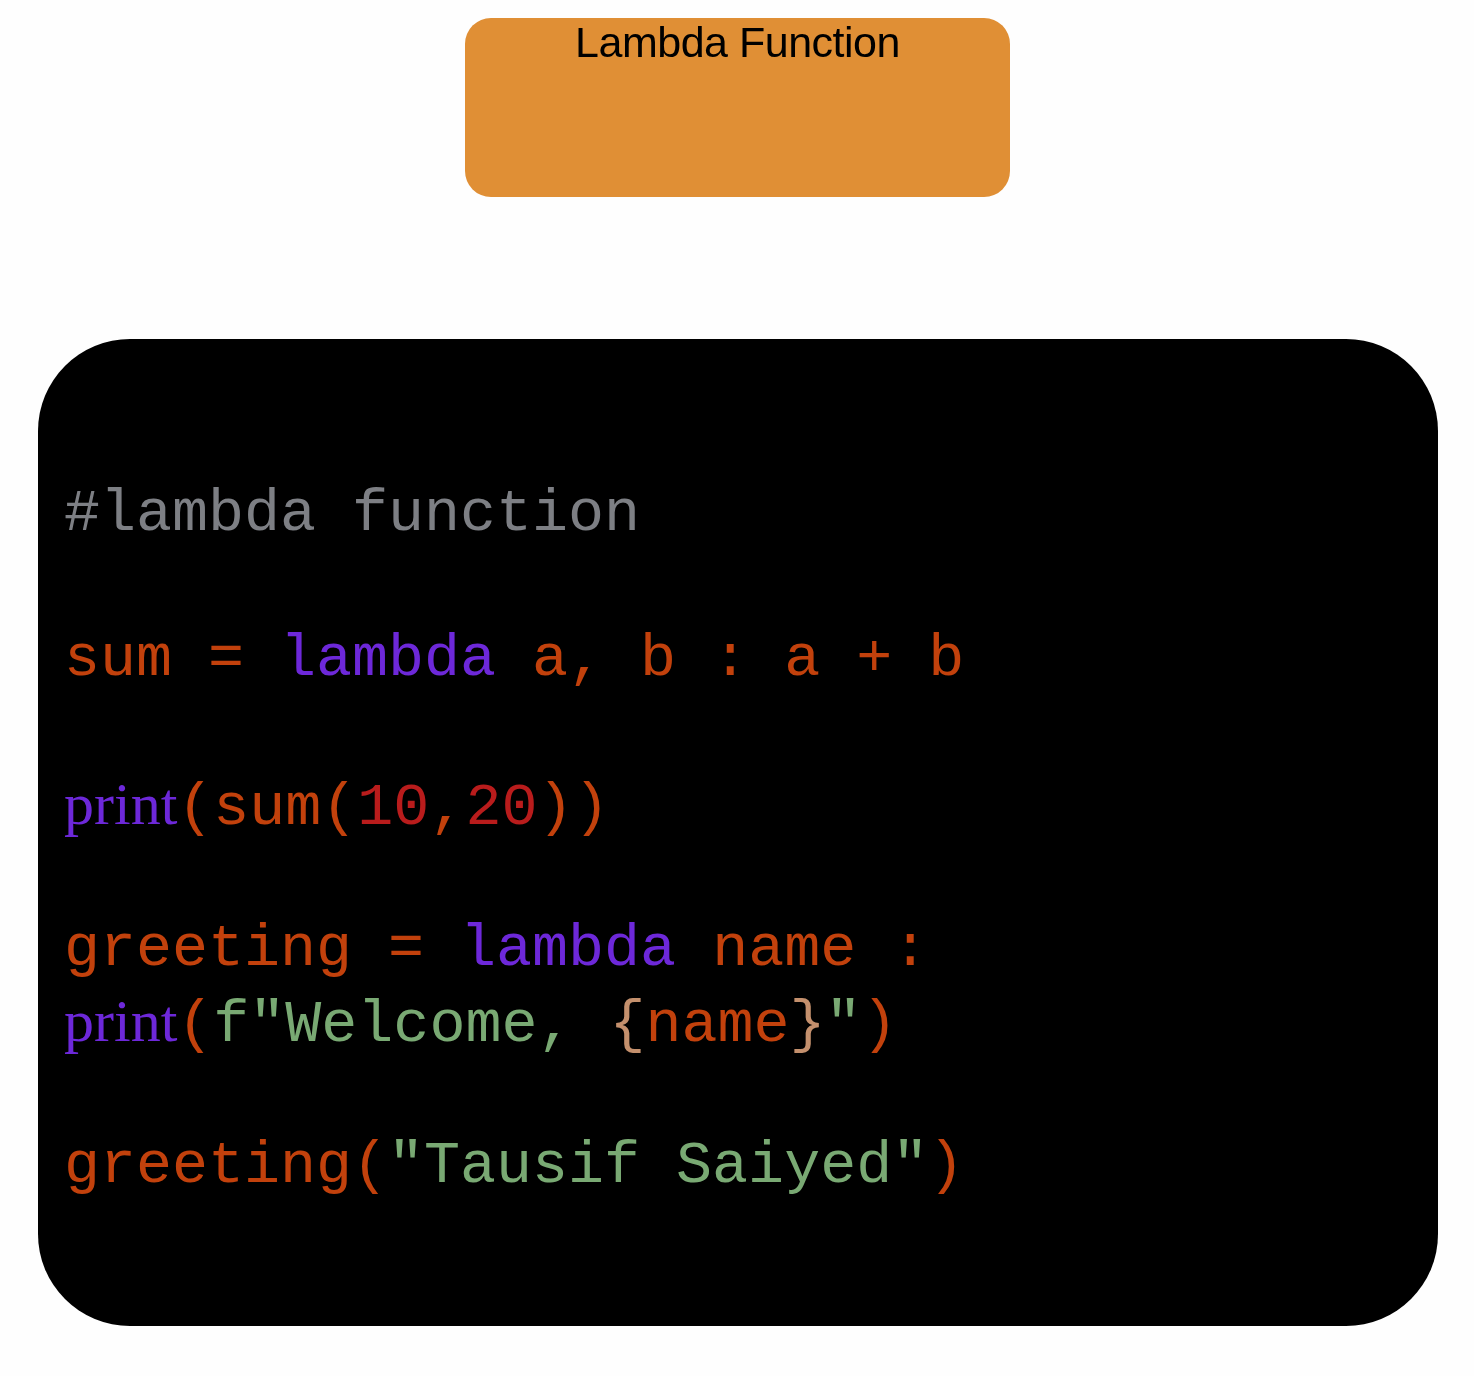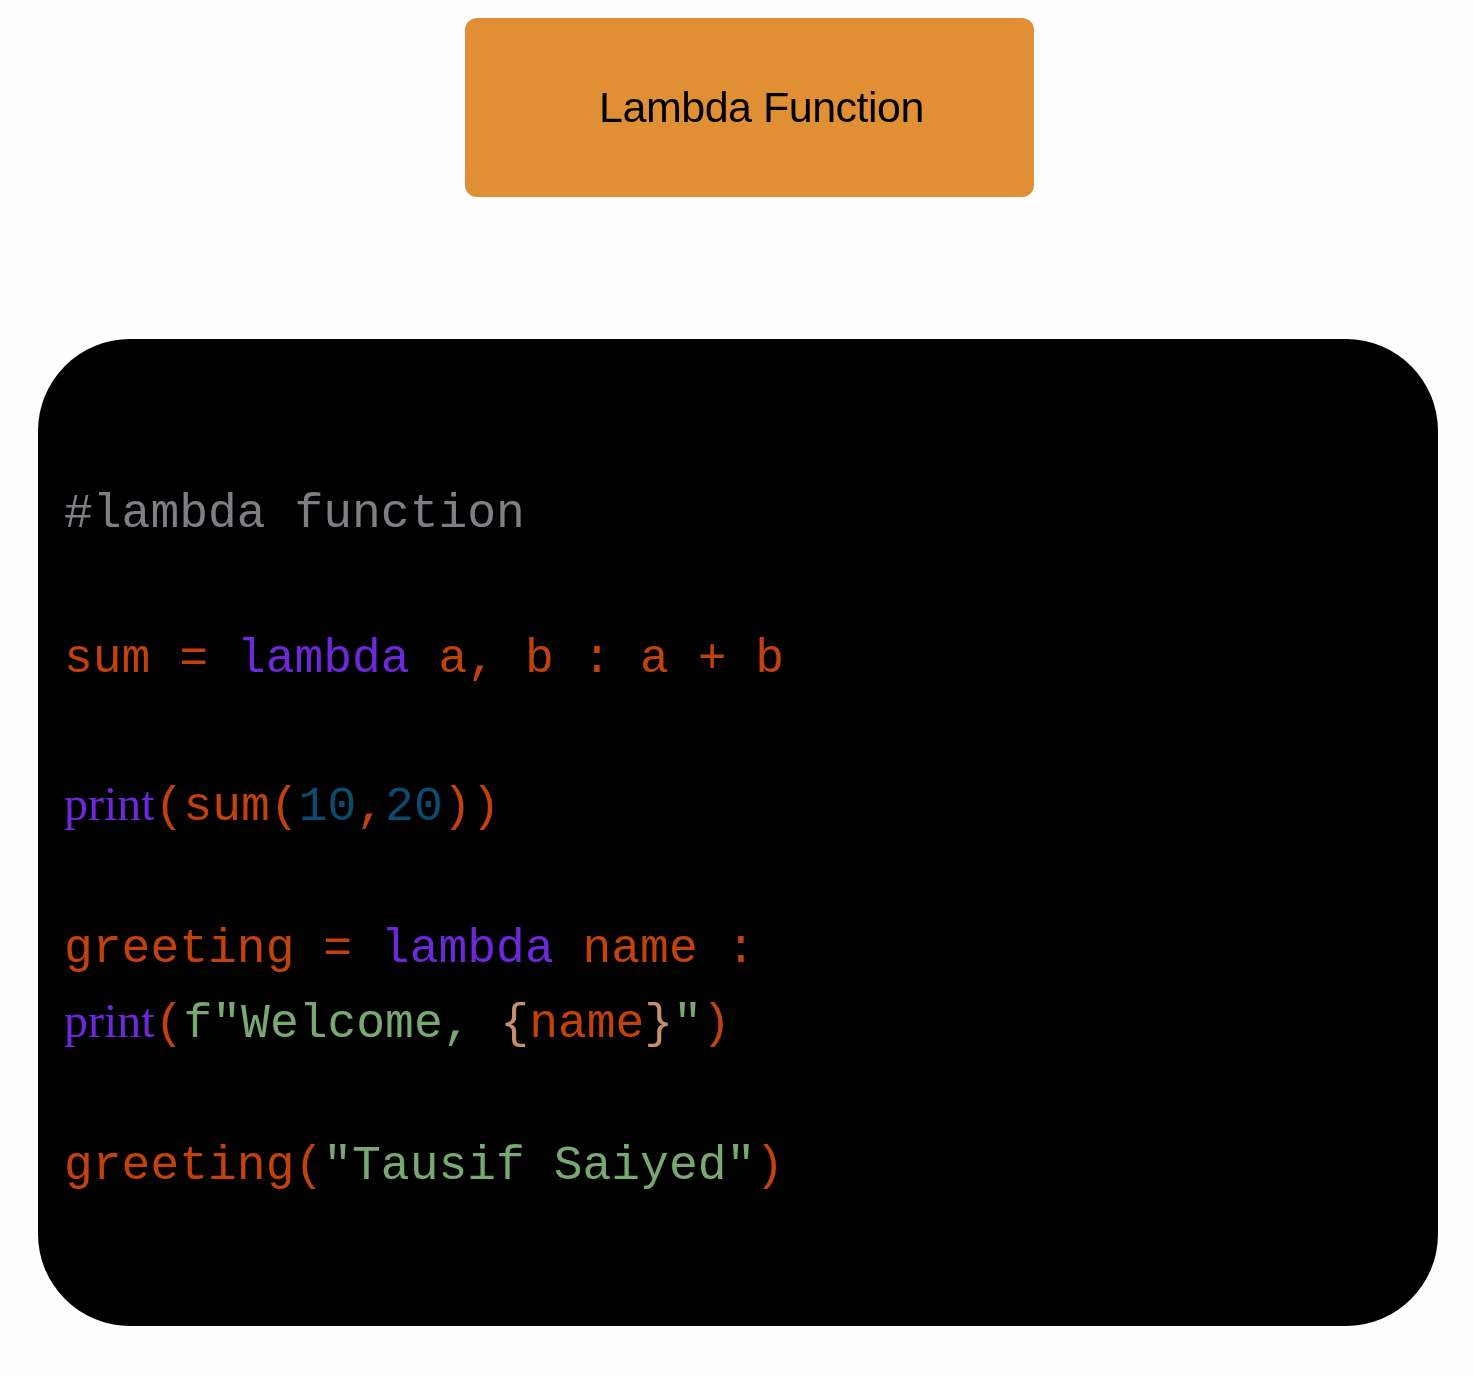--- a/index.html
+++ b/index.html
@@ -1,40 +1,40 @@
 <!DOCTYPE html>
 <html><head>
 <meta charset="utf-8">
 <style>
   html, body { margin: 0; padding: 0; background: #fefefe; }
   body { width: 1474px; height: 1376px; position: relative; overflow: hidden; }
   .title-pill {
     position: absolute; left: 465px; top: 18px; width: 545px; height: 179px;
-    background: #e08f35; border-radius: 12px;
-    display: flex; align-items: center; justify-content: center; padding-left: 24px;
+    background: #e08f35; border-radius: 26px;
+    display: flex; align-items: flex-start; justify-content: center;
   }
   .title-pill span {
     font-family: "Liberation Sans", sans-serif; font-size: 43px; font-weight: 500;
     color: #000; letter-spacing: -0.5px;
   }
   .code-box {
     position: absolute; left: 38px; top: 339px; width: 1400px; height: 987px;
     background: #000; border-radius: 92px;
   }
   .code {
     position: absolute; left: 64px; top: 478px;
-    font-family: "Liberation Mono", monospace; font-size: 48px; line-height: 72px;
+    font-family: "Liberation Mono", monospace; font-size: 60px; line-height: 72px;
     color: #c8c8cc; white-space: pre; margin: 0;
   }
   .line { display: block; height: 72px; }
   .gap { display: block; height: 73px; }
   .c-comment { color: #7d7f84; }
   .c-kw { color: #6d28d9; }
   .c-fn { color: #6d28d9; font-family: Liberation Serif, serif; }
-  .c-num { color: #0c4a6e; }
+  .c-num { color: #b91c1c; }
   .c-str { color: #79a973; }
   .c-brace { color: #c4906d; }
   .c-plain { color: #c2410c; }
 </style>
 </head>
 <body>
 
 <div class="title-pill">
   <span>Lambda Function</span>
 </div>

